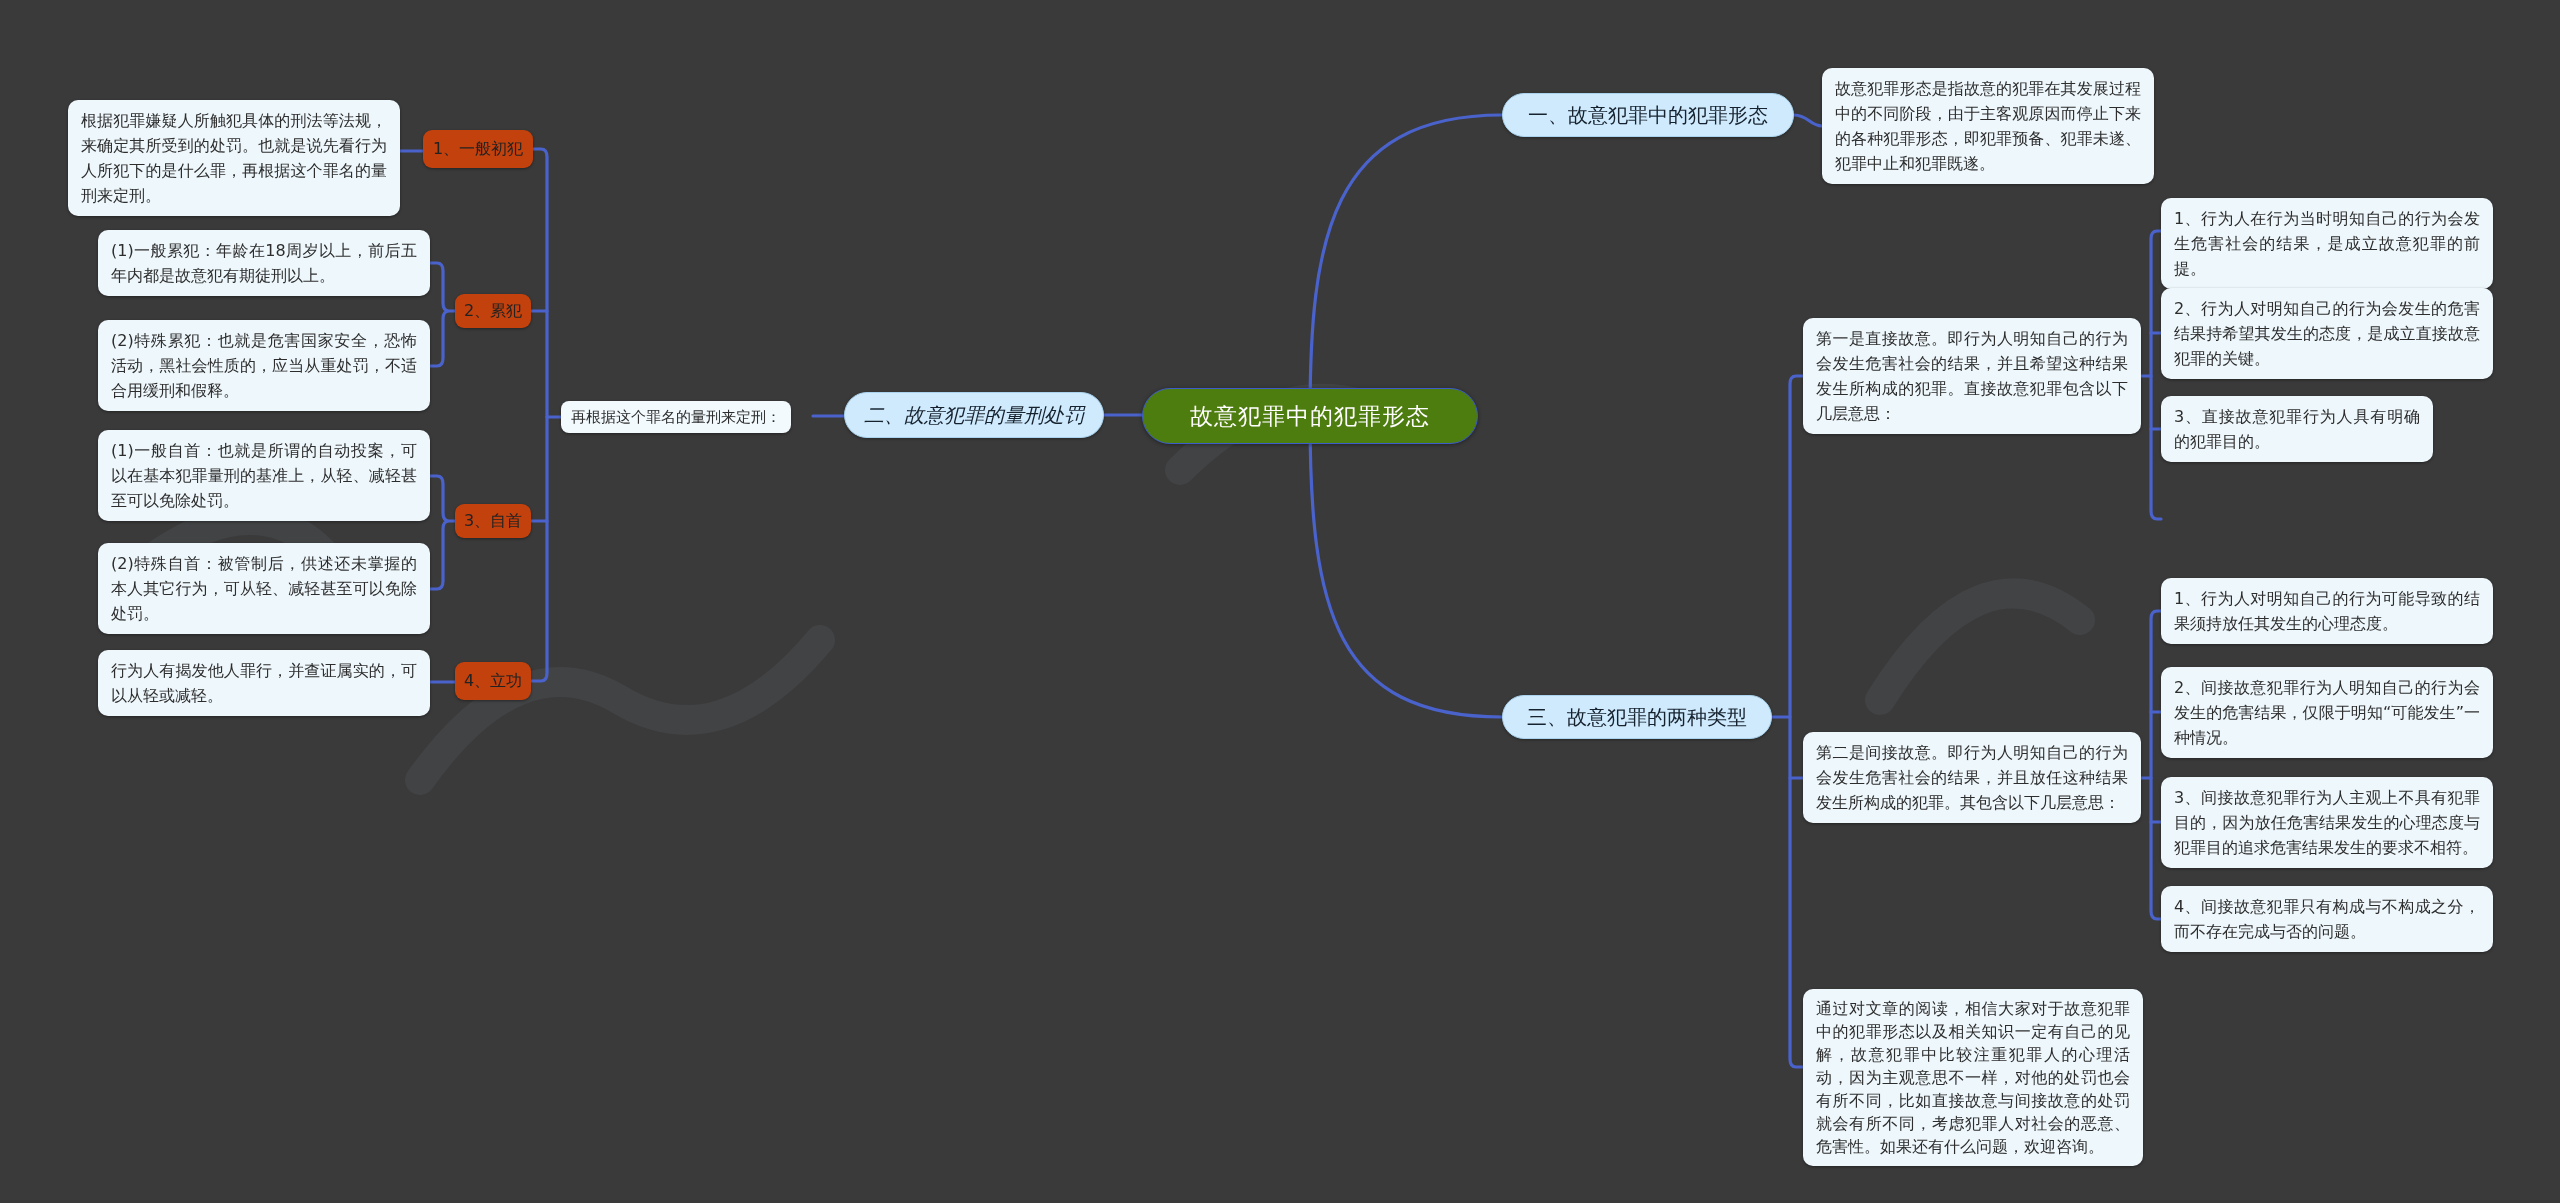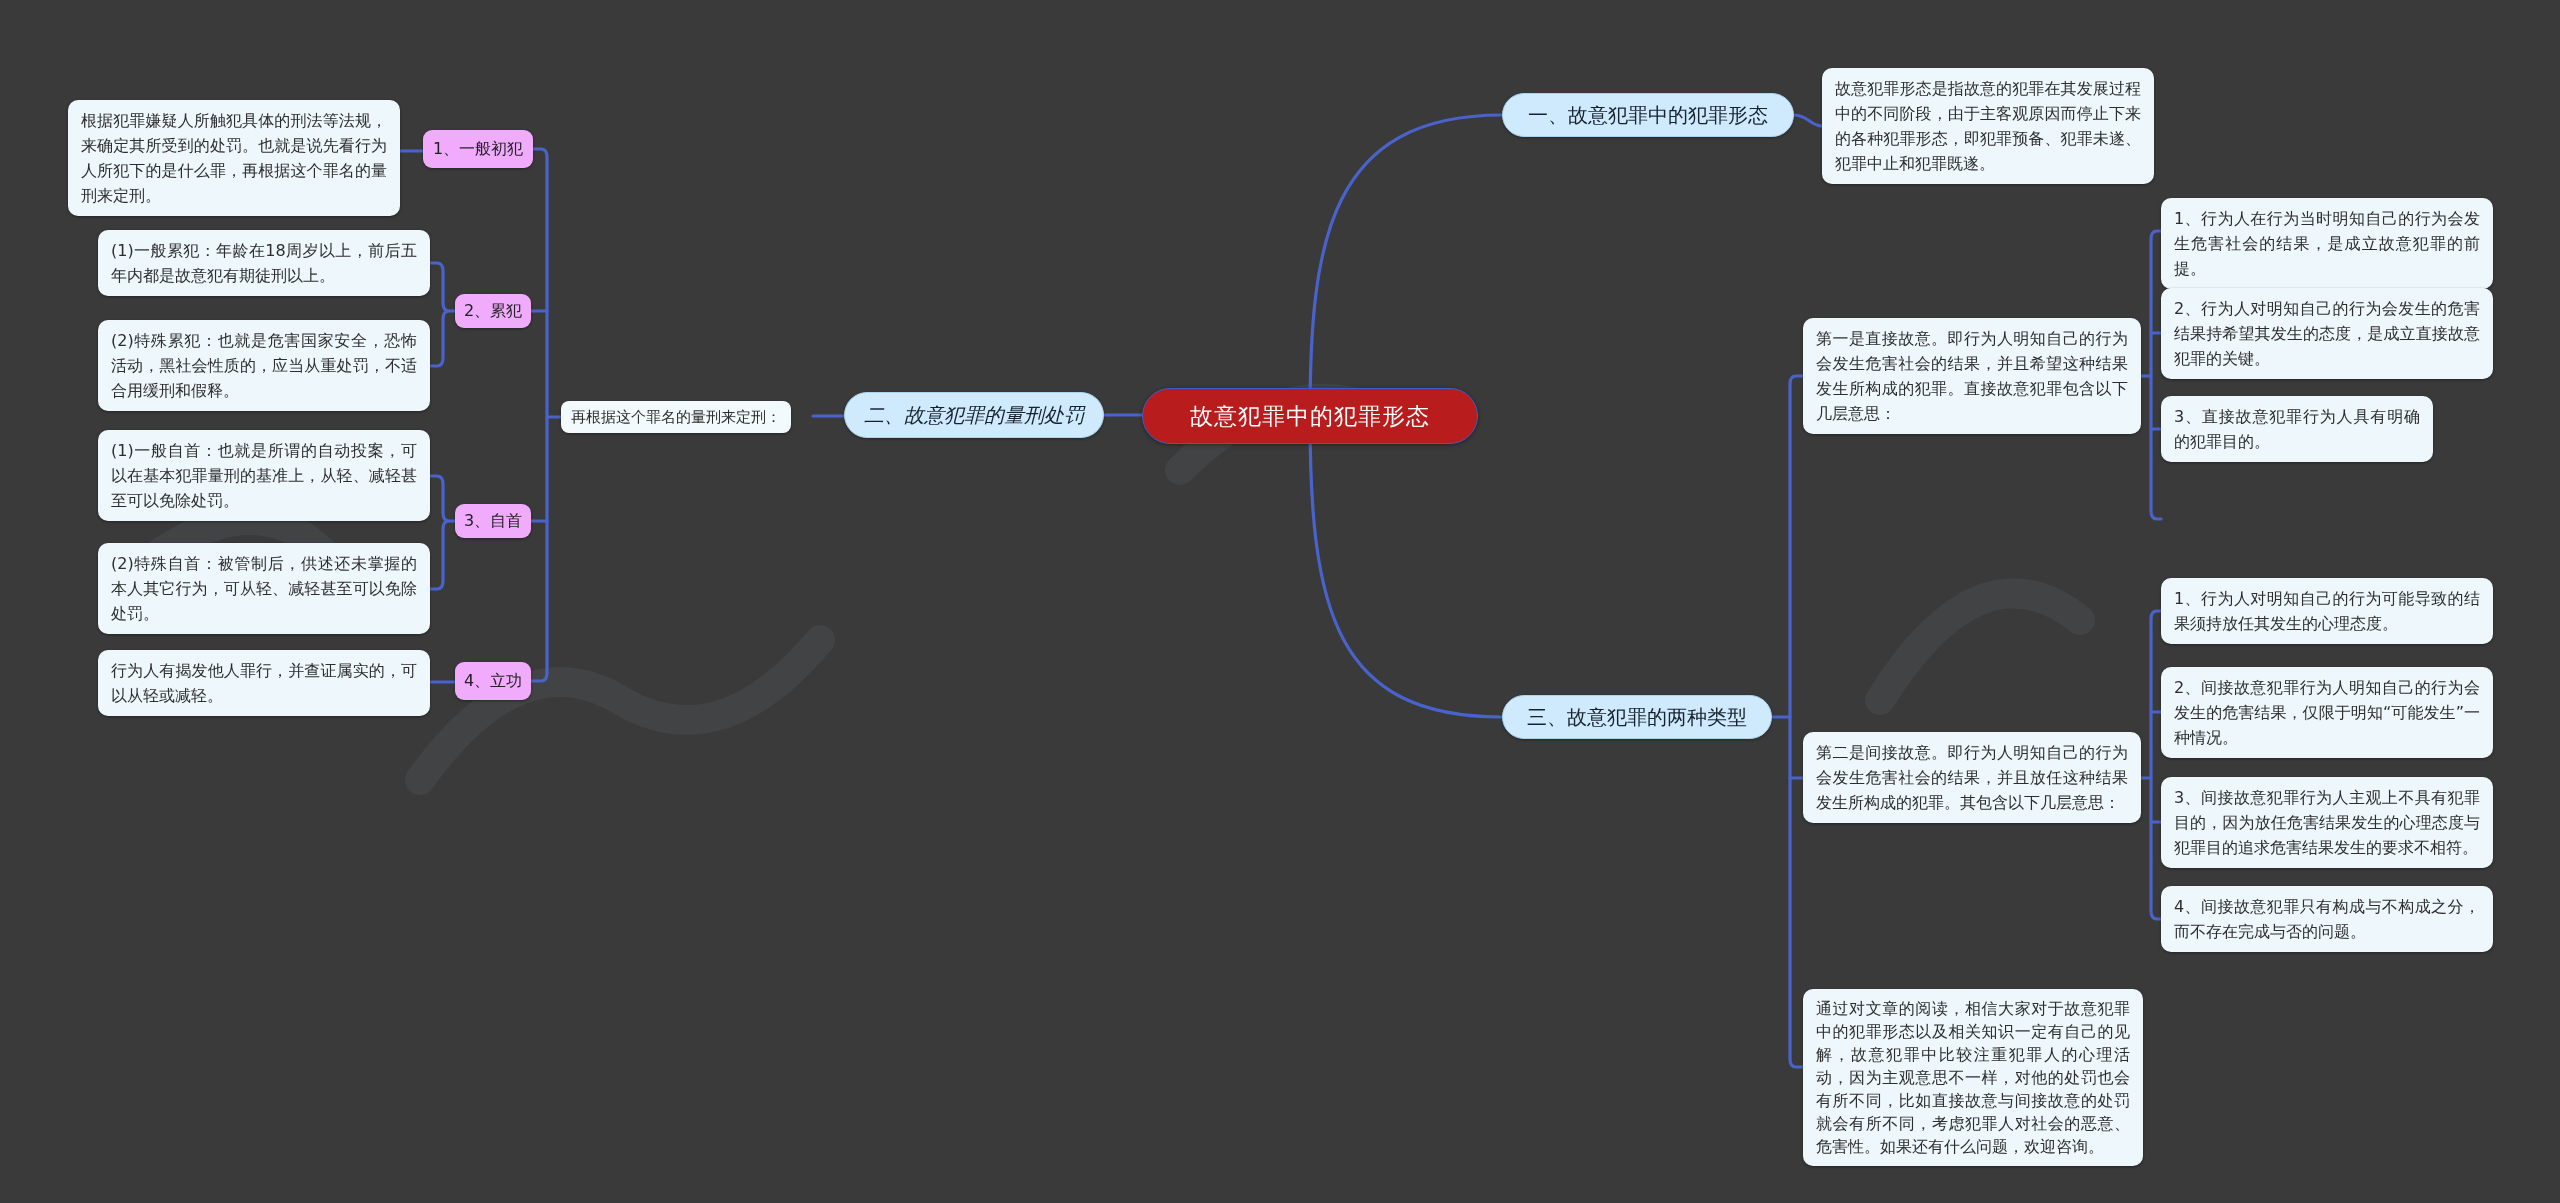--- a/index.html
+++ b/index.html
@@ -14,35 +14,35 @@
   .node{position:absolute;box-sizing:border-box;}
   .box{
     background:#eef7fc;color:#2d2d2d;
     border-radius:10px;padding:8px 13px;
     font-size:16px;line-height:25px;
     box-shadow:0 1px 3px rgba(0,0,0,.4);
     text-align:justify;
   }
   .box-tight{line-height:23px;}
   .label-box{
-    background:#f0abfc;color:#222;
+    background:#c2410c;color:#222;
     border-radius:9px;
     display:flex;align-items:center;justify-content:center;
     font-size:16px;white-space:nowrap;
     box-shadow:0 1px 3px rgba(0,0,0,.4);
   }
   .topic-pill{
     background:#cfeafd;border:1px solid #a9d3ee;color:#16222e;
     border-radius:23px;
     display:flex;align-items:center;justify-content:center;
     font-size:20px;white-space:nowrap;
     box-shadow:0 1px 3px rgba(0,0,0,.35);
   }
   .center-pill{
-    background:#b91c1c;border:1px solid #3c5ccc;color:#ffffff;
+    background:#4d7c0f;border:1px solid #3c5ccc;color:#ffffff;
     border-radius:28px;
     display:flex;align-items:center;justify-content:center;
     font-size:23px;white-space:nowrap;letter-spacing:1px;
     box-shadow:0 1px 4px rgba(0,0,0,.4);
   }
   .note-box{
     background:#f2fafd;color:#2d2d2d;border-radius:8px;
     font-size:15px;padding:0 10px;height:32px;
     display:flex;align-items:center;white-space:nowrap;
     box-shadow:0 1px 3px rgba(0,0,0,.4);

